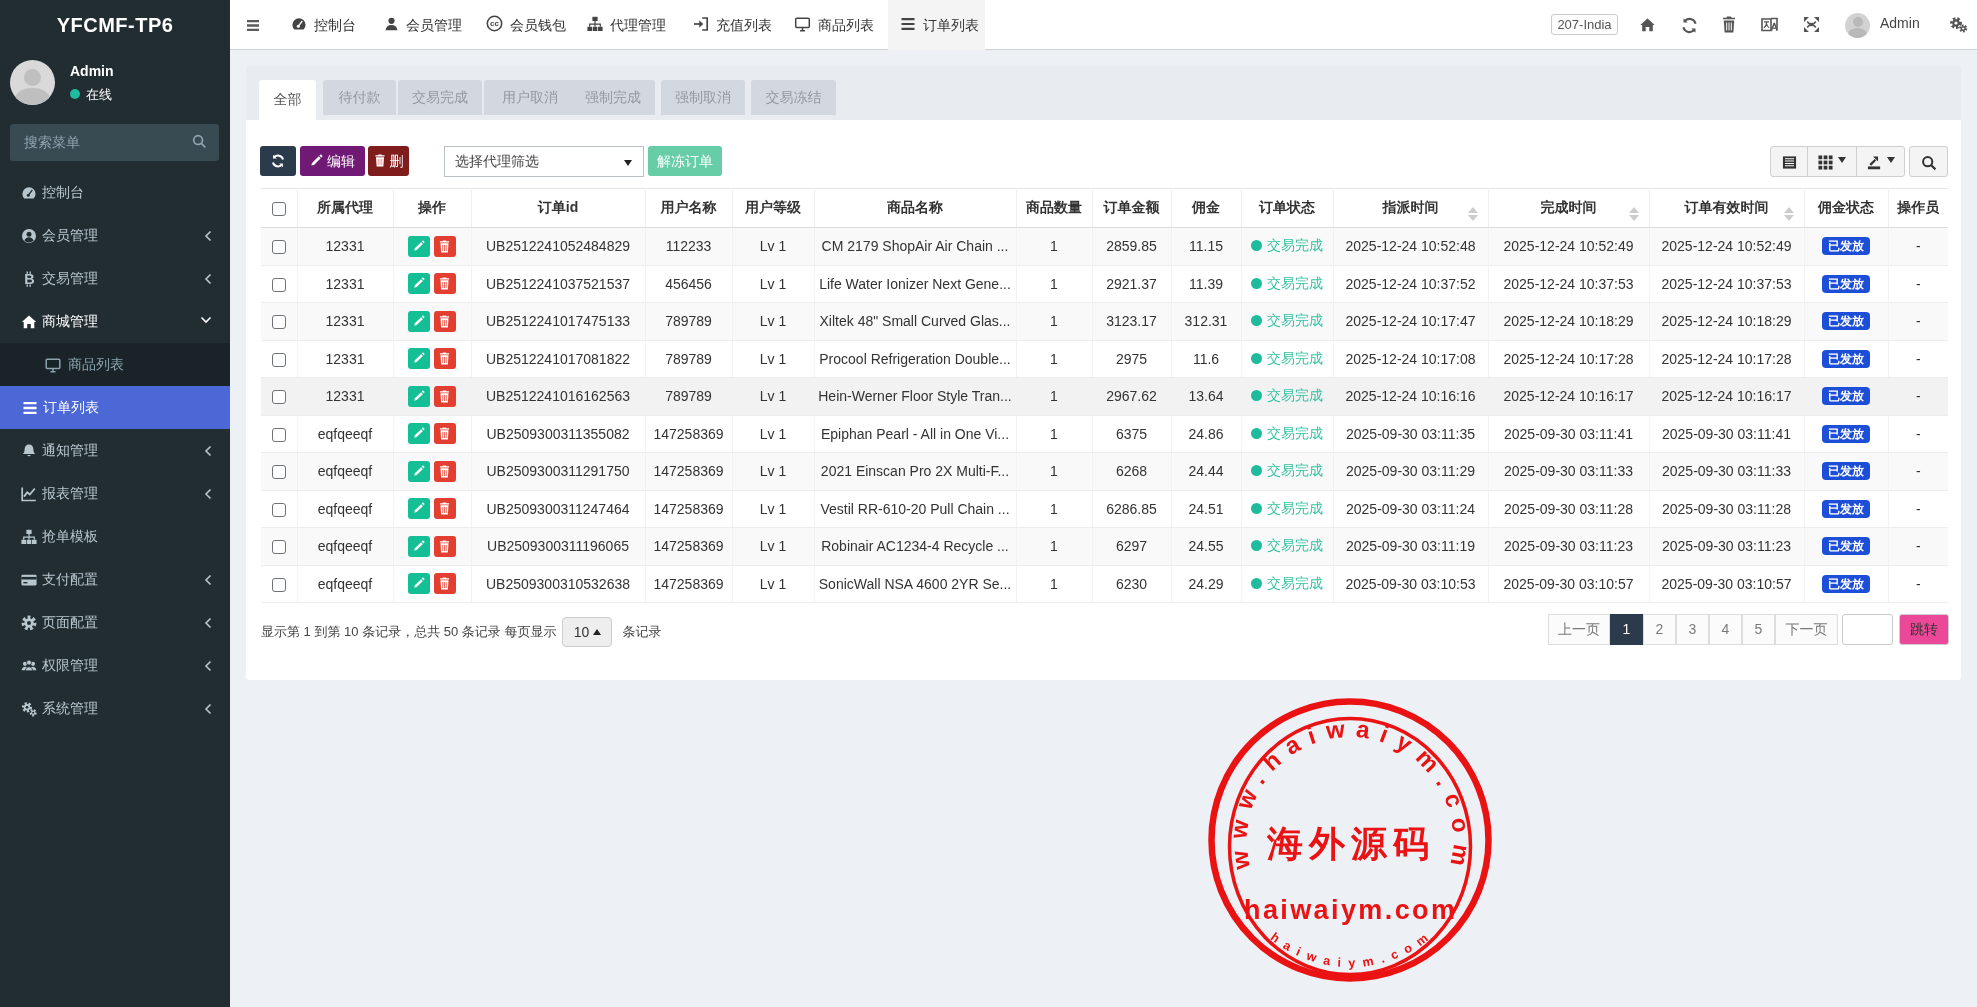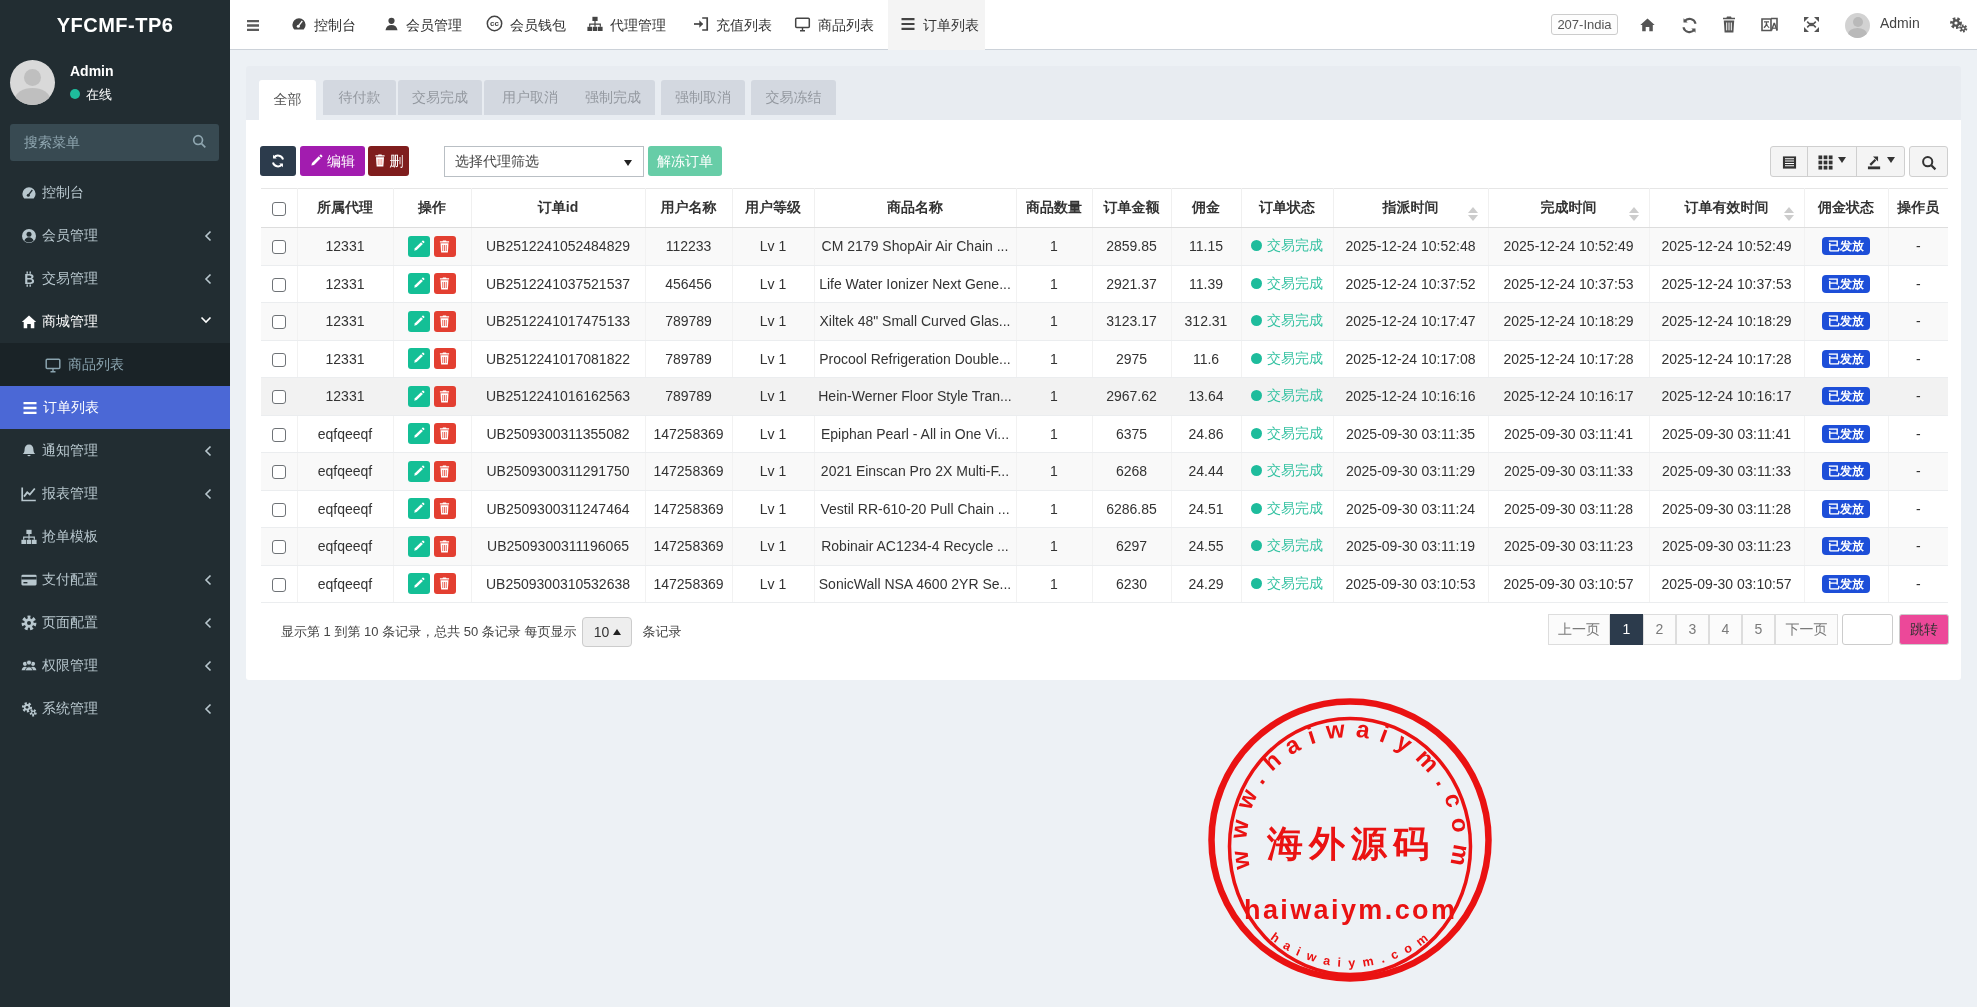--- a/index.html
+++ b/index.html
@@ -42,21 +42,21 @@
   
   #card { position:absolute; left:246px; top:66px; width:1715px; height:614px; }
   #strip { position:absolute; left:0; top:0; width:1715px; height:54px; background:#e8ecf1; border-radius:3px 3px 0 0; }
   #cardbody { position:absolute; left:0; top:54px; width:1715px; height:560px; background:#fff; border-radius:0 0 3px 3px; }
   .tab { position:absolute; top:14px; height:35px; line-height:35px; text-align:center; font-size:14px; color:#9499a0; background:#d3d8e0; border-radius:3px 3px 0 0; }
   .tab.on { height:41px; line-height:38px; background:#fff; color:#555; }
 
   
   .btn { position:absolute; top:80px; height:30px; line-height:30px; text-align:center; border-radius:3px; font-size:14px; color:#fff; }
   #btn-refresh { left:14px; width:36px; background:#2c3b4c; }
-  #btn-edit { left:54px; width:65px; background:#a21caf; }
+  #btn-edit { left:54px; width:65px; background:#701a75; }
   #btn-del { left:122px; width:41px; background:#7f1d1d; }
   #sel { position:absolute; left:198px; top:80px; width:200px; height:31px; background:#fff; border:1px solid #b9bfc4; color:#444; line-height:29px; padding-left:10px; }
   #sel .car { position:absolute; right:11px; top:13px; width:0; height:0; border:4.5px solid transparent; border-top:6px solid #222; }
   #btn-unfreeze { left:402px; width:74px; background:#67cda7; }
   .rgroup { position:absolute; top:80px; height:31px; background:#f4f4f4; border:1px solid #cfcfcf; border-radius:3px; }
   .rbtn { position:absolute; top:0; height:29px; border-right:1px solid #cfcfcf; text-align:center; }
   .rbtn:last-child { border-right:none; }
   .rbtn svg { margin-top:8px; }
 
   
@@ -72,21 +72,21 @@
   .badge { display:inline-block; background:#1d4ed8; color:#fff; font-weight:bold; font-size:12px; border-radius:4px; padding:3px 6px; line-height:12px; }
   .bsm { display:inline-block; width:22px; height:21px; border-radius:3px; margin:0 2px; position:relative; vertical-align:middle; }
   .bsm.g { background:#14bf96; }
   .bsm.r { background:#e33f31; }
   .bsm svg { position:absolute; left:5px; top:4px; }
   .sort { position:absolute; right:10px; top:13px; }
   .sort:before { content:""; display:block; width:0; height:0; border:5px solid transparent; border-bottom:6px solid #ccc; margin-bottom:2px; }
   .sort:after { content:""; display:block; width:0; height:0; border:5px solid transparent; border-top:6px solid #ccc; }
 
   
-  #footrow { position:absolute; left:15px; top:550px; height:31px; display:flex; align-items:center; font-size:13px; color:#444; white-space:nowrap;margin-left:20px; }
+  #footrow { position:absolute; left:15px; top:550px; height:31px; display:flex; align-items:center; font-size:13px; color:#444; white-space:nowrap; }
   #pgsize { display:inline-block; width:50px; height:30px; background:#eee; border:1px solid #ccc; border-radius:4px; text-align:center; line-height:28px; color:#333; margin:0 10px 0 6px; font-size:14px; }
   #pgsize .car { display:inline-block; width:0; height:0; border:4px solid transparent; border-bottom:6px solid #222; vertical-align:2px; margin-left:4px; }
   #pager { position:absolute; left:1302px; top:548px; height:31px; }
   .pg { position:absolute; top:0; height:31px; line-height:29px; text-align:center; background:#fbfbfb; border:1px solid #ddd; color:#7a7a7a; font-size:14px; }
   .pg.on { background:#2c3b4c; color:#fff; border-color:#2c3b4c; }
   #jumpin { position:absolute; left:1596px; top:548px; width:51px; height:31px; background:#fff; border:1px solid #ccc; border-radius:3px; }
   #jumpbtn { position:absolute; left:1653px; top:548px; width:50px; height:31px; background:#ec4899; border:1px solid #ccc; border-radius:3px; text-align:center; line-height:29px; color:#333; }
 </style>
 </head>
 <body>

